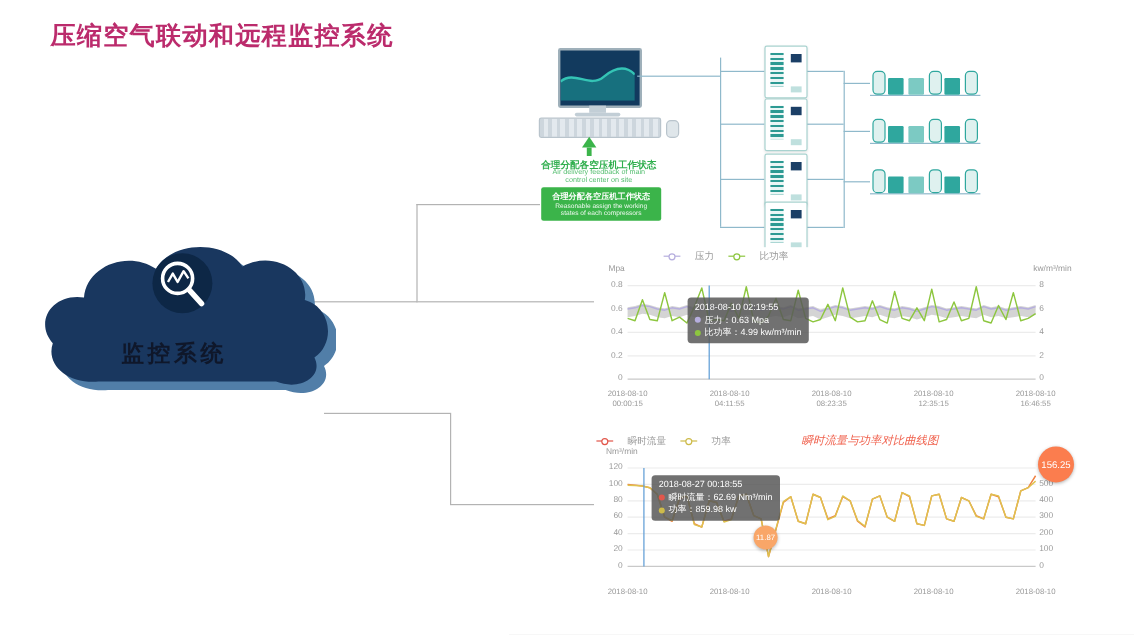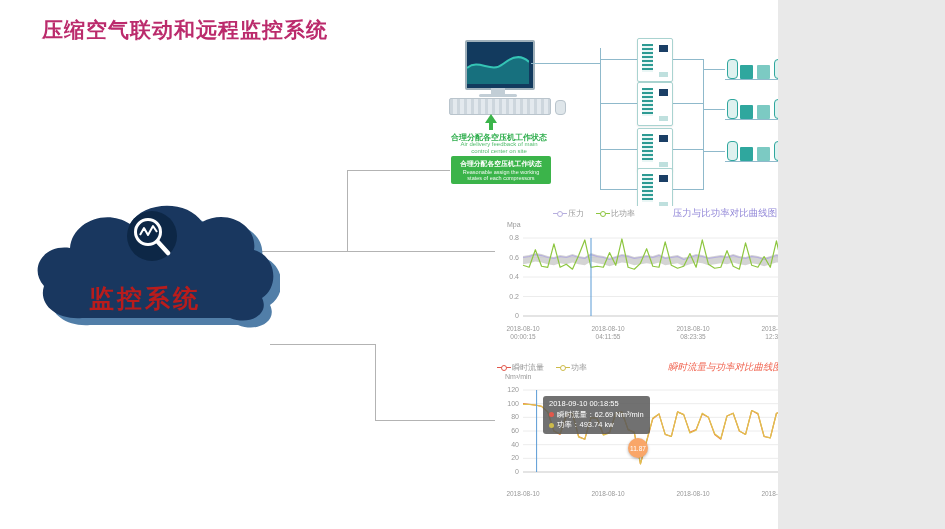--- a/index.html
+++ b/index.html
@@ -1,25 +1,25 @@
 <!DOCTYPE html>
 <html><head>
 <meta charset="utf-8">
 <style>
   html,body{margin:0;padding:0;background:#e9e9e9;}
-  .stage{position:relative;width:778px;height:529px;background:#ffffff;overflow:hidden;
+  .stage{position:relative;width:945px;height:529px;background:#ffffff;overflow:hidden;
          font-family:"Liberation Sans","DejaVu Sans",sans-serif;}
   .title{position:absolute;left:42px;top:16px;margin:0;font-size:21px;font-weight:bold;
          color:#bb2b6c;letter-spacing:1px;}
   
   .conn{position:absolute;background:#b3b3b3;}
   
   .cloud{position:absolute;left:30px;top:192px;width:250px;height:150px;}
-  .cloud-label{position:absolute;left:0;right:20px;top:90px;text-align:center;color:#b91c1c;
-               font-size:25px;font-weight:bold;letter-spacing:3px;}
+  .cloud-label{position:absolute;left:0;right:20px;top:90px;text-align:center;color:#0f172a;
+               font-size:19px;font-weight:bold;letter-spacing:3px;}
   
   .diagram{position:absolute;left:415px;top:28px;width:420px;height:185px;}
   .pipe{position:absolute;background:#8fb9cb;}
   .screen{position:absolute;left:50px;top:12px;width:66px;height:46px;background:#123a5e;
           border:2px solid #9fb0ba;border-radius:2px;overflow:hidden;}
   .stand{position:absolute;left:76px;top:60px;width:14px;height:6px;background:#c2ced6;}
   .mbase{position:absolute;left:64px;top:66px;width:38px;height:3px;background:#c2ced6;border-radius:2px;}
   .keyboard{position:absolute;left:34px;top:70px;width:100px;height:15px;background:#e3e9ee;
             border:1px solid #b9c4cc;border-radius:2px;
             background-image:repeating-linear-gradient(90deg,#cdd6dd 0 3px,transparent 3px 7px);}
@@ -46,21 +46,21 @@
   .equip .ebase{position:absolute;left:0;bottom:2px;width:100%;height:1px;background:#8fb9cb;}
   .equip .tank{position:absolute;bottom:3px;width:9px;height:18px;background:#dff1ef;
                border:1px solid #2fa79e;border-radius:4px;}
   .equip .unit{position:absolute;bottom:3px;width:13px;height:14px;background:#2fa79e;border-radius:1px;}
   .equip .unit.alt{background:#7ccac3;}
   
   .chart{position:absolute;width:400px;background:#fff;}
   #chart1{left:495px;top:206px;height:136px;}
   #chart2{left:495px;top:360px;height:154px;}
   .legend{position:absolute;top:2px;display:flex;gap:12px;font-size:8px;color:#999;align-items:center;}
-  .leg-item{display:flex;align-items:center;gap:1px;cursor:pointer;}
+  .leg-item{display:flex;align-items:center;gap:12px;cursor:pointer;}
   .leg-mark{width:14px;height:1px;background:currentColor;position:relative;display:inline-block;}
   .leg-mark::after{content:"";position:absolute;left:4px;top:-2.5px;width:4px;height:4px;
                    border:1px solid currentColor;border-radius:50%;background:#fff;}
   .chart-title{position:absolute;left:140px;top:1px;width:180px;text-align:center;font-size:9.5px;}
   .axis-unit{position:absolute;font-size:7px;color:#999;}
   .unit-l{left:12px;top:15px;}
   .unit-r{right:2px;top:15px;}
   .plot{position:absolute;left:0;}
   .ticks{position:absolute;left:0;width:400px;pointer-events:none;}
   .tick{position:absolute;font-size:7px;color:#999;}
@@ -201,21 +201,20 @@
     <div class="legend" style="left:58px">
       <span class="leg-item">
         <span class="leg-mark" id="c1-legmark-0" style="color: rgb(182, 174, 222);"></span>
         <span>压力</span>
       </span>
       <span class="leg-item">
         <span class="leg-mark" id="c1-legmark-1" style="color: rgb(141, 198, 63);"></span>
         <span>比功率</span>
       </span>
     </div>
-    <div class="chart-title" id="c1-title" style="color: rgb(146, 135, 216);">压力与比功率对比曲线图</div>
     <div class="axis-unit unit-l">Mpa</div>
     <div class="axis-unit unit-r">kw/m³/min</div>
     <svg id="c1-svg" class="plot" style="top:26px" width="400" height="92">
         <line x1="28" x2="368" y1="6" y2="6" stroke="#ececec" stroke-width="1"></line>
         <line x1="28" x2="368" y1="25.5" y2="25.5" stroke="#ececec" stroke-width="1"></line>
         <line x1="28" x2="368" y1="45" y2="45" stroke="#ececec" stroke-width="1"></line>
         <line x1="28" x2="368" y1="64.5" y2="64.5" stroke="#ececec" stroke-width="1"></line>
         <line x1="28" x2="368" y1="84" y2="84" stroke="#c9c9c9" stroke-width="1"></line>
         <polygon points="28,24.03750000000001 34.18181818181818,23.0625 40.36363636363636,21.112499999999997 46.54545454545455,22.087500000000006 52.72727272727273,24.03750000000001 58.90909090909091,25.012500000000003 65.0909090909091,23.0625 71.27272727272728,24.03750000000001 77.45454545454545,22.087500000000006 83.63636363636363,24.03750000000001 89.81818181818181,25.012500000000003 96,21.112499999999997 102.18181818181819,23.0625 108.36363636363636,24.03750000000001 114.54545454545455,25.987500000000004 120.72727272727273,24.03750000000001 126.9090909090909,22.087500000000006 133.0909090909091,23.0625 139.27272727272725,25.012500000000003 145.45454545454544,24.03750000000001 151.63636363636363,23.0625 157.8181818181818,24.03750000000001 164,22.087500000000006 170.1818181818182,25.012500000000003 176.36363636363637,24.03750000000001 182.54545454545453,23.0625 188.72727272727272,25.987500000000004 194.9090909090909,24.03750000000001 201.0909090909091,22.087500000000006 207.27272727272728,23.0625 213.45454545454547,25.012500000000003 219.63636363636363,24.03750000000001 225.8181818181818,23.0625 232,24.03750000000001 238.1818181818182,22.087500000000006 244.36363636363637,24.03750000000001 250.54545454545453,25.012500000000003 256.72727272727275,23.0625 262.9090909090909,24.03750000000001 269.0909090909091,25.987500000000004 275.27272727272725,24.03750000000001 281.4545454545455,22.087500000000006 287.6363636363636,23.0625 293.8181818181818,25.012500000000003 300,24.03750000000001 306.1818181818182,23.0625 312.3636363636364,24.03750000000001 318.54545454545456,25.012500000000003 324.72727272727275,22.087500000000006 330.90909090909093,24.03750000000001 337.09090909090907,23.0625 343.27272727272725,25.012500000000003 349.45454545454544,24.03750000000001 355.6363636363636,23.0625 361.8181818181818,24.03750000000001 368,22.087500000000006 368,30.375 361.8181818181818,32.325 355.6363636363636,31.349999999999994 349.45454545454544,32.325 343.27272727272725,33.3 337.09090909090907,31.349999999999994 330.90909090909093,32.325 324.72727272727275,30.375 318.54545454545456,33.3 312.3636363636364,32.325 306.1818181818182,31.349999999999994 300,32.325 293.8181818181818,33.3 287.6363636363636,31.349999999999994 281.4545454545455,30.375 275.27272727272725,32.325 269.0909090909091,34.275000000000006 262.9090909090909,32.325 256.72727272727275,31.349999999999994 250.54545454545453,33.3 244.36363636363637,32.325 238.1818181818182,30.375 232,32.325 225.8181818181818,31.349999999999994 219.63636363636363,32.325 213.45454545454547,33.3 207.27272727272728,31.349999999999994 201.0909090909091,30.375 194.9090909090909,32.325 188.72727272727272,34.275000000000006 182.54545454545453,31.349999999999994 176.36363636363637,32.325 170.1818181818182,33.3 164,30.375 157.8181818181818,32.325 151.63636363636363,31.349999999999994 145.45454545454544,32.325 139.27272727272725,33.3 133.0909090909091,31.349999999999994 126.9090909090909,30.375 120.72727272727273,32.325 114.54545454545455,34.275000000000006 108.36363636363636,32.325 102.18181818181819,31.349999999999994 96,29.39999999999999 89.81818181818181,33.3 83.63636363636363,32.325 77.45454545454545,30.375 71.27272727272728,32.325 65.0909090909091,31.349999999999994 58.90909090909091,33.3 52.72727272727273,32.325 46.54545454545455,30.375 40.36363636363636,29.39999999999999 34.18181818181818,31.349999999999994 28,32.325 " fill="#c6c6c6" opacity="0.75"></polygon>
         <polyline points="28,25.500000000000007 34.18181818181818,24.525000000000006 40.36363636363636,22.575000000000003 46.54545454545455,23.550000000000004 52.72727272727273,25.500000000000007 58.90909090909091,26.47500000000001 65.0909090909091,24.525000000000006 71.27272727272728,25.500000000000007 77.45454545454545,23.550000000000004 83.63636363636363,25.500000000000007 89.81818181818181,26.47500000000001 96,22.575000000000003 102.18181818181819,24.525000000000006 108.36363636363636,25.500000000000007 114.54545454545455,27.45000000000001 120.72727272727273,25.500000000000007 126.9090909090909,23.550000000000004 133.0909090909091,24.525000000000006 139.27272727272725,26.47500000000001 145.45454545454544,25.500000000000007 151.63636363636363,24.525000000000006 157.8181818181818,25.500000000000007 164,23.550000000000004 170.1818181818182,26.47500000000001 176.36363636363637,25.500000000000007 182.54545454545453,24.525000000000006 188.72727272727272,27.45000000000001 194.9090909090909,25.500000000000007 201.0909090909091,23.550000000000004 207.27272727272728,24.525000000000006 213.45454545454547,26.47500000000001 219.63636363636363,25.500000000000007 225.8181818181818,24.525000000000006 232,25.500000000000007 238.1818181818182,23.550000000000004 244.36363636363637,25.500000000000007 250.54545454545453,26.47500000000001 256.72727272727275,24.525000000000006 262.9090909090909,25.500000000000007 269.0909090909091,27.45000000000001 275.27272727272725,25.500000000000007 281.4545454545455,23.550000000000004 287.6363636363636,24.525000000000006 293.8181818181818,26.47500000000001 300,25.500000000000007 306.1818181818182,24.525000000000006 312.3636363636364,25.500000000000007 318.54545454545456,26.47500000000001 324.72727272727275,23.550000000000004 330.90909090909093,25.500000000000007 337.09090909090907,24.525000000000006 343.27272727272725,26.47500000000001 349.45454545454544,25.500000000000007 355.6363636363636,24.525000000000006 361.8181818181818,25.500000000000007 368,23.550000000000004 " fill="none" stroke="#b6aede" stroke-width="1.2" stroke-linejoin="round"></polyline>
@@ -251,20 +250,25 @@
         </div>
         <div class="xlab" style="left: 253px;">
           <div>2018-08-10</div>
           <div>12:35:15</div>
         </div>
         <div class="xlab" style="left: 338px;">
           <div>2018-08-10</div>
           <div>16:46:55</div>
         </div>
       </div>
+    <div class="tooltip" style="left:78px;top:42px">
+      <div>2018-08-10 02:19:55</div>
+      <div><span class="tt-dot" id="c1-dot-0" style="background: rgb(182, 174, 222);"></span><span>压力：0.63 Mpa</span></div>
+      <div><span class="tt-dot" id="c1-dot-1" style="background: rgb(141, 198, 63);"></span><span>比功率：4.99 kw/m³/min</span></div>
+    </div>
   </div>
 
   <div class="chart" id="chart2">
     <div class="legend" style="left:2px">
       <span class="leg-item">
         <span class="leg-mark" id="c2-legmark-0" style="color: rgb(226, 87, 75);"></span>
         <span>瞬时流量</span>
       </span>
       <span class="leg-item">
         <span class="leg-mark" id="c2-legmark-1" style="color: rgb(205, 187, 74);"></span>
@@ -314,21 +318,21 @@
           <div>2018-08-10</div>
         </div>
         <div class="xlab" style="left: 253px;">
           <div>2018-08-10</div>
         </div>
         <div class="xlab" style="left: 338px;">
           <div>2018-08-10</div>
         </div>
       </div>
     <div class="tooltip" style="left:48px;top:36px">
-      <div>2018-09-10 00:18:55</div>
+      <div>2018-08-27 00:18:55</div>
       <div><span class="tt-dot" id="c2-dot-0" style="background: rgb(226, 87, 75);"></span><span>瞬时流量：62.69 Nm³/min</span></div>
-      <div><span class="tt-dot" id="c2-dot-1" style="background: rgb(205, 187, 74);"></span><span>功率：493.74 kw</span></div>
+      <div><span class="tt-dot" id="c2-dot-1" style="background: rgb(205, 187, 74);"></span><span>功率：859.98 kw</span></div>
     </div>
     <div class="badge" id="c2-badge-0" style="background: rgb(251, 125, 78);">156.25</div>
     <div class="badge" id="c2-badge-1" style="background: rgb(249, 166, 104);">11.87</div>
   </div>
 
 </div>
 
 </body></html>

